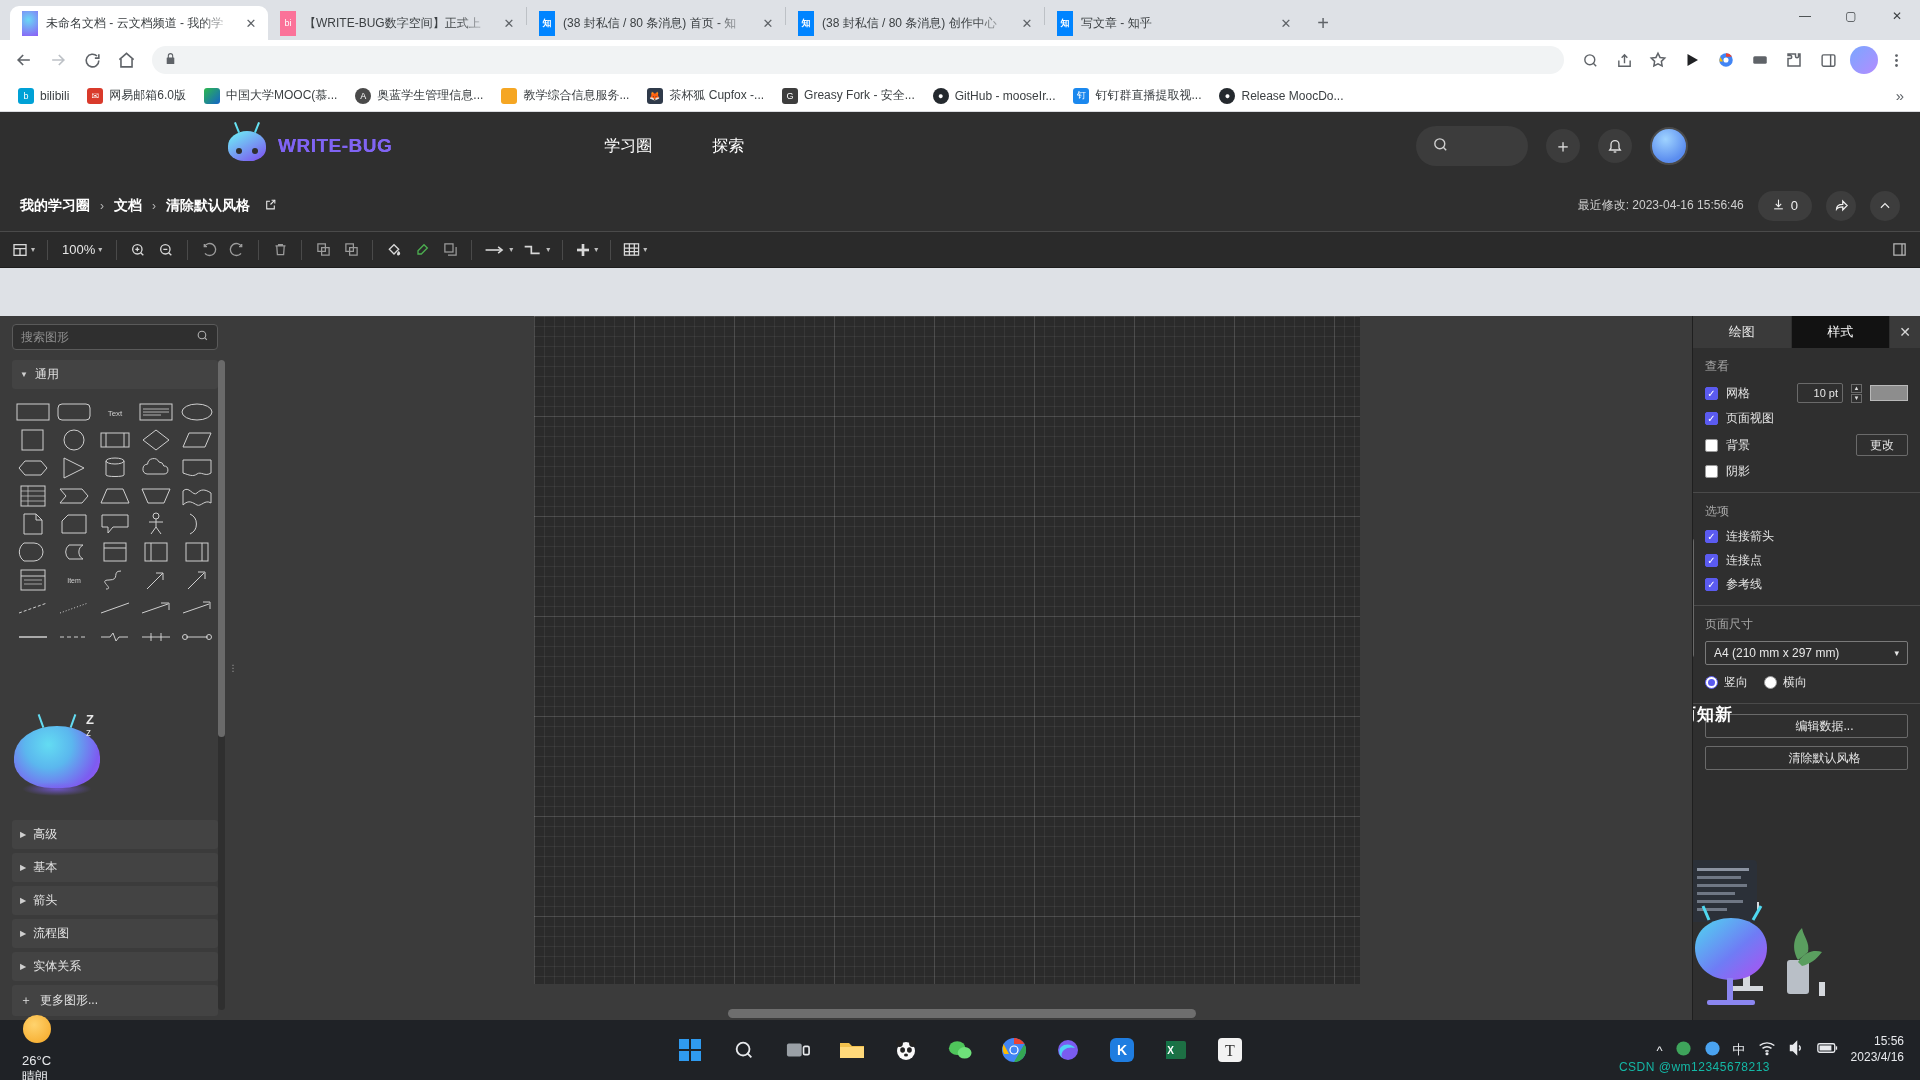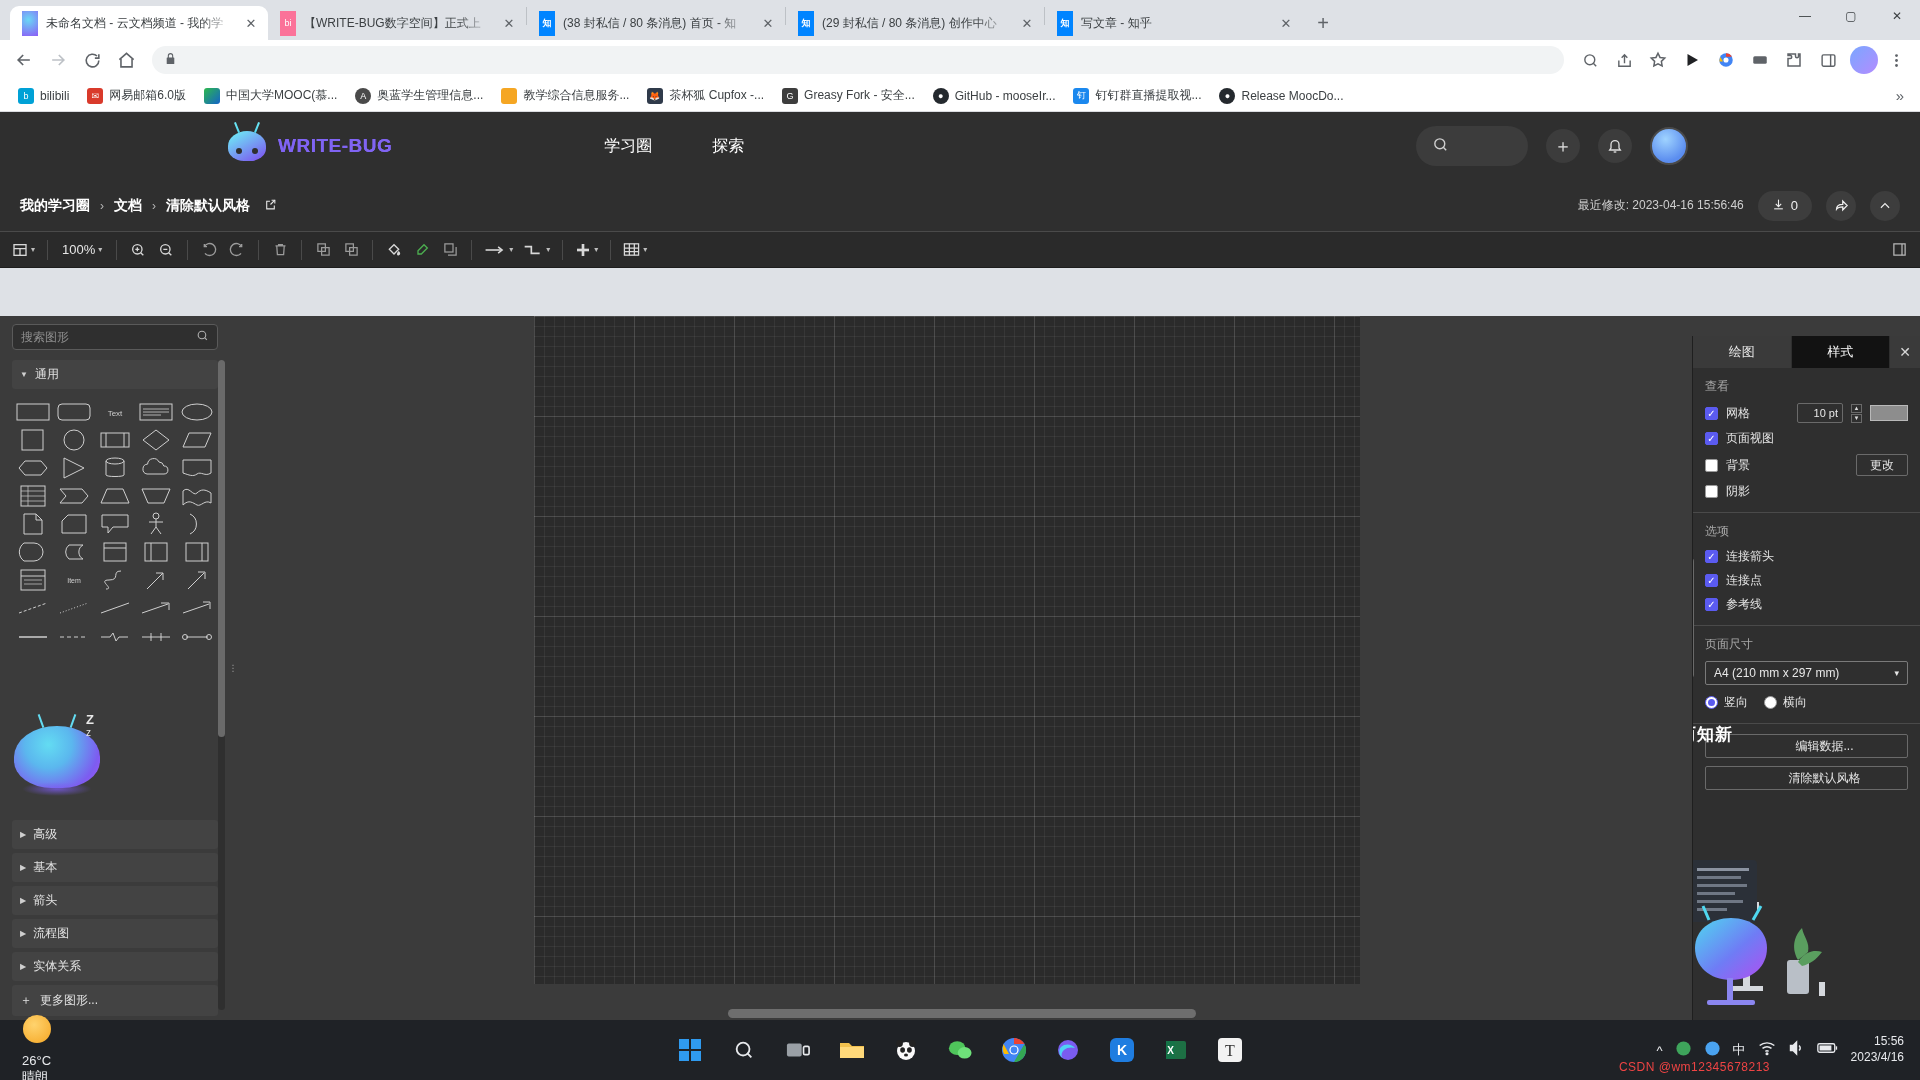--- a/index.html
+++ b/index.html
@@ -269,21 +269,21 @@
     position: absolute; left: 0; right: 210px; bottom: 2px; height: 9px;
   }
   .hscroll i {
     position: absolute; left: 490px; width: 468px; height: 9px;
     background: #6e6e6e; border-radius: 5px; display: block;
   }
 
   
   .fmt {
     width: 228px; background: #2f2f2f; border-left: 1px solid #1f1f1f;
-    display: flex; flex-direction: column; position: relative; margin-top: 20px;
+    display: flex; flex-direction: column; position: relative;
   }
   .fmt-tabs { display: flex; height: 32px; background: #2f2f2f; }
   .fmt-tab {
     flex: 1; display: flex; align-items: center; justify-content: center;
     font-size: 13px; color: #e6e6e6; background: #3a3a3a;
     border-right: 1px solid #2f2f2f;
   }
   .fmt-tab.active { background: #121212; color: #fff; }
   .fmt-close {
     width: 30px; display: flex; align-items: center; justify-content: center;
@@ -355,21 +355,21 @@
     background: radial-gradient(circle at 40% 35%, #ffd36e, #f5a623);
   }
   .tb-weather .txt { font-size: 13px; line-height: 1.25; }
   .tb-center { position:absolute; left: 50%; transform: translateX(-50%); display: flex; align-items: center; gap: 14px; }
   .tbi { width: 40px; height: 40px; display: flex; align-items: center; justify-content: center; border-radius: 6px; }
   .tbi svg, .tbi div { display: block; }
   .tb-right { margin-left: auto; display: flex; align-items: center; gap: 12px; margin-right: 16px; }
   .tb-right .sys { display: flex; align-items: center; gap: 12px; color: #e8eaed; font-size: 13px; }
   .clock { font-size: 12px; line-height: 1.3; text-align: right; }
   .csdn-wm {
-    position: absolute; right: 150px; bottom: 6px; color: #ef4444;
+    position: absolute; right: 150px; bottom: 6px; color: #14b8a6;
     font-size: 12px; letter-spacing: .5px;
   }
 </style>
 </head>
 <body>
 
 <div class="tabstrip">
   <div class="tab active">
     <span class="favicon fav-writebug"></span>
     <span class="tab-title">未命名文档 - 云文档频道 - 我的学</span>
@@ -382,21 +382,21 @@
   </div>
   <div class="tab-sep"></div>
   <div class="tab">
     <span class="favicon fav-zhihu">知</span>
     <span class="tab-title">(38 封私信 / 80 条消息) 首页 - 知</span>
     <span class="tab-close">✕</span>
   </div>
   <div class="tab-sep"></div>
   <div class="tab">
     <span class="favicon fav-zhihu">知</span>
-    <span class="tab-title">(29 封私信 / 80 条消息) 创作中心</span>
+    <span class="tab-title">(38 封私信 / 80 条消息) 创作中心</span>
     <span class="tab-close">✕</span>
   </div>
   <div class="tab-sep"></div>
   <div class="tab">
     <span class="favicon fav-zhihu">知</span>
     <span class="tab-title">写文章 - 知乎</span>
     <span class="tab-close">✕</span>
   </div>
   <div class="newtab-btn">+</div>
   <div class="win-ctrls">

